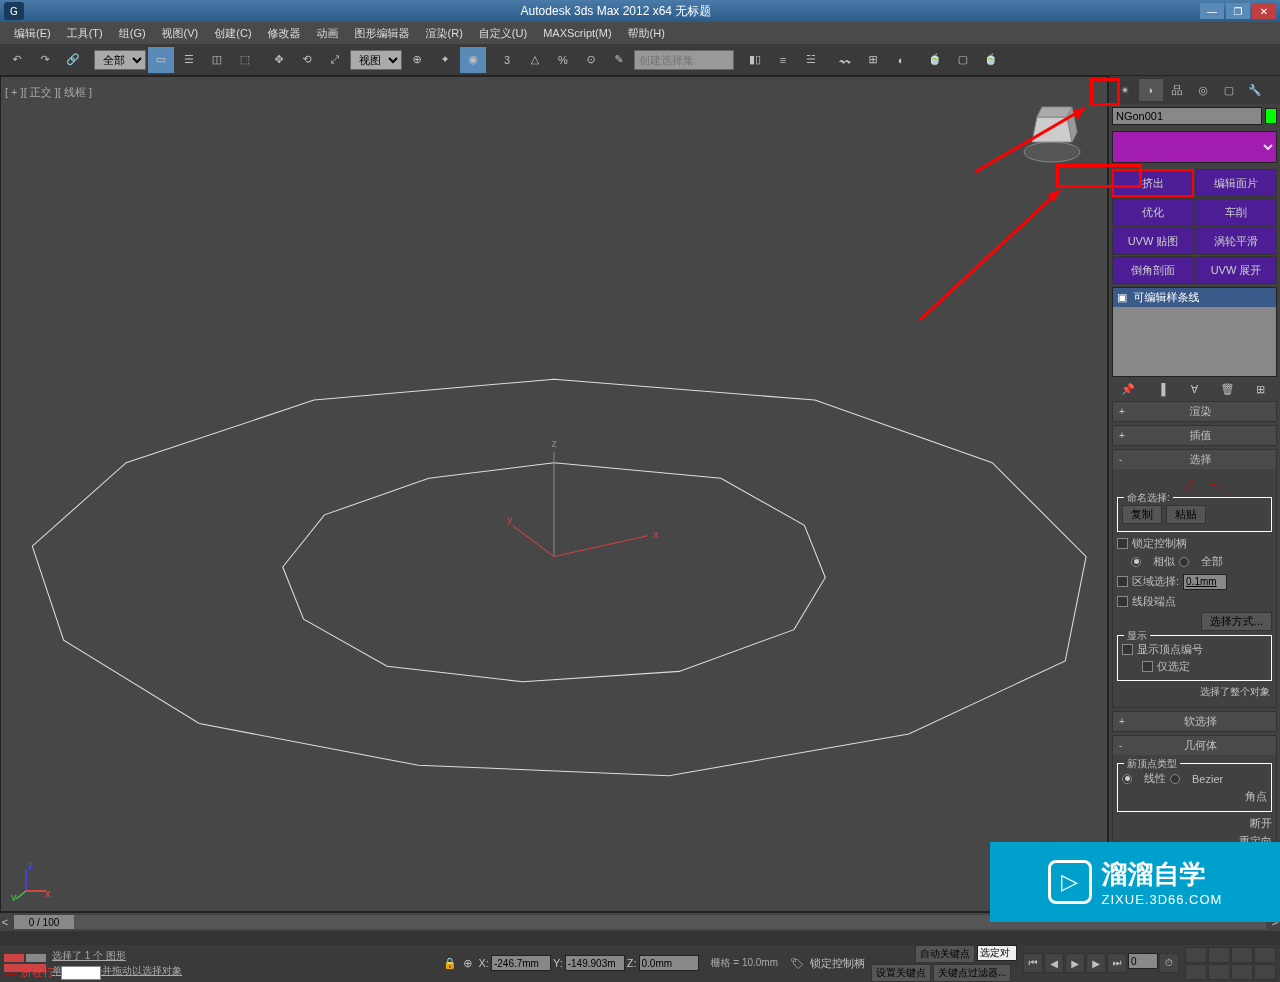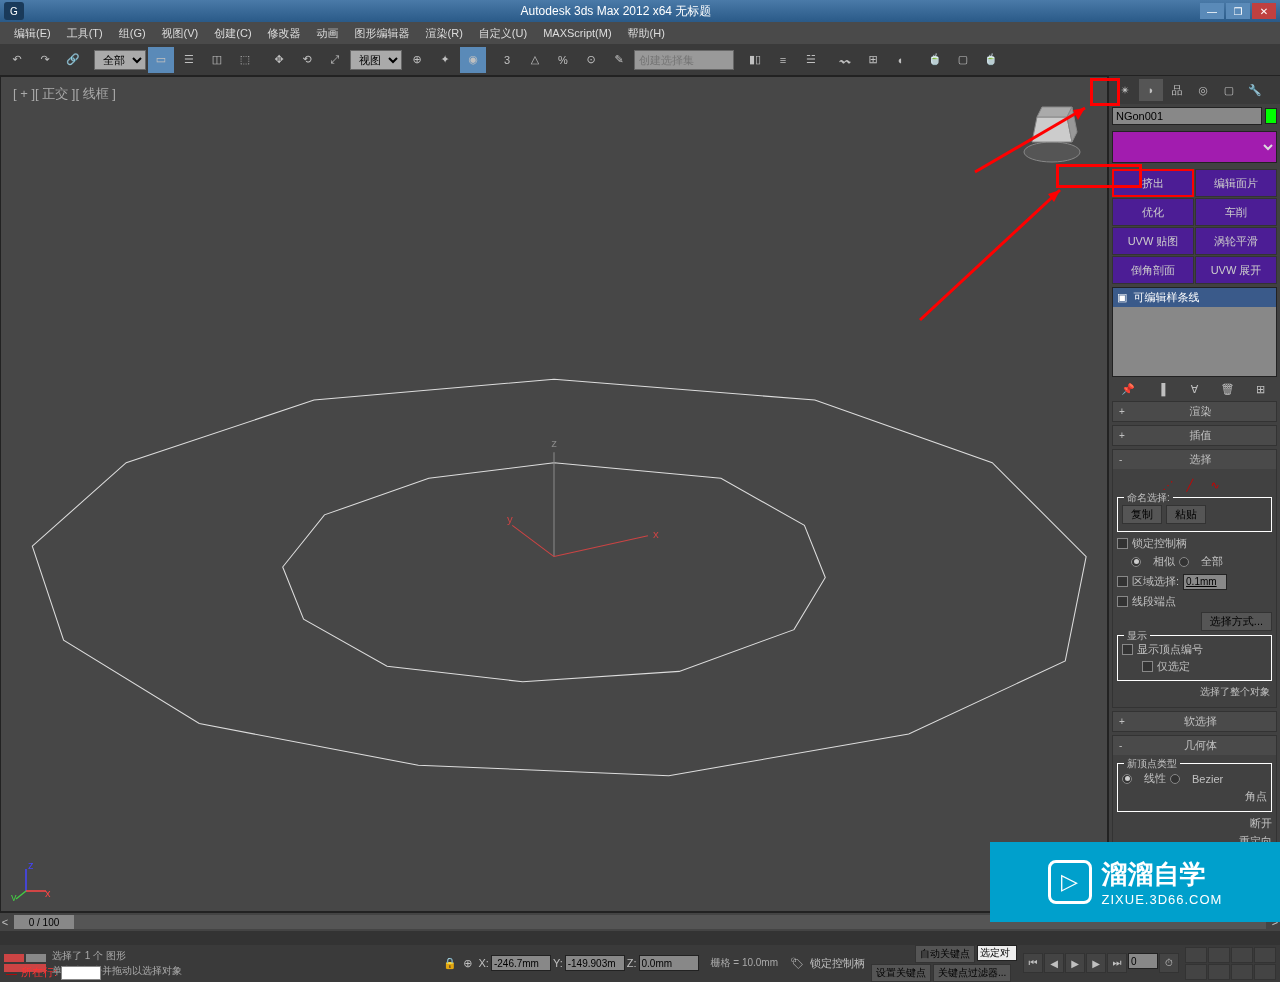--- a/index.html
+++ b/index.html
@@ -21,21 +21,21 @@
 .toolbar { height: 32px; background: #3a3a3a; border-bottom: 1px solid #222; display: flex; align-items: center; padding: 0 4px; gap: 2px; }
 .tool-btn { width: 26px; height: 26px; display: flex; align-items: center; justify-content: center; cursor: pointer; border: 1px solid transparent; }
 .tool-btn.active { background: #5a8ab8; }
 .tool-sep { width: 4px; }
 .tool-select { background: #aaa; color: #000; border: 1px solid #666; height: 20px; padding: 0 4px; }
 .tool-input { background: #999; border: 1px solid #666; height: 20px; padding: 0 4px; width: 100px; }
 
 
 .main { display: flex; height: calc(100% - 22px - 22px - 32px - 70px); }
 .viewport { flex: 1; background: #474747; position: relative; border: 1px solid #222; }
-.viewport-label { position: absolute; top: 8px; left: 12px; color: #aaa; font-size: 13px; }
+.viewport-label { position: absolute; top: 8px; left: 4px; color: #aaa; font-size: 11px; }
 
 
 .ngon-svg { position: absolute; top: 0; left: 0; width: 100%; height: 100%; }
 
 
 .viewcube { position: absolute; top: 20px; right: 20px; width: 70px; height: 70px; }
 
 
 .right-panel { width: 172px; background: #414141; border-left: 1px solid #222; overflow-y: auto; }
 .panel-tabs { height: 28px; display: flex; align-items: center; padding: 0 4px; gap: 2px; background: #3a3a3a; }
@@ -77,21 +77,21 @@
 .timeline-area { height: 70px; background: #3a3a3a; border-top: 1px solid #222; }
 .time-slider { height: 18px; display: flex; align-items: center; background: #444; }
 .time-slider .slider-track { flex: 1; height: 14px; background: #555; position: relative; margin: 0 4px; }
 .time-slider .slider-thumb { position: absolute; left: 0; width: 60px; height: 14px; background: #888; display: flex; align-items: center; justify-content: center; font-size: 10px; color: #000; }
 .time-ruler { height: 14px; background: #333; }
 .status-bar { display: flex; align-items: center; height: 36px; gap: 6px; padding: 0 4px; }
 .status-left { display: flex; flex-direction: column; }
 .status-mini { display: flex; gap: 2px; }
 .status-mini .box { width: 20px; height: 8px; background: #cc4444; }
 .status-prompt { display: flex; flex-direction: column; gap: 1px; flex: 1; }
-.status-prompt span { color: #aaa; font-size: 10px; }
+.status-prompt span { color: #aaa; font-size: 10px; text-decoration: underline; }
 .coord-group { display: flex; gap: 2px; align-items: center; }
 .coord-field { background: #888; border: 1px solid #222; width: 60px; height: 16px; padding: 0 2px; color: #000; font-size: 10px; }
 .grid-info { padding: 0 6px; color: #aaa; font-size: 10px; }
 .status-right { display: flex; flex-direction: column; gap: 1px; }
 .status-btn { background: #555; border: 1px solid #333; padding: 1px 4px; font-size: 10px; }
 .anim-controls { display: flex; gap: 1px; }
 .anim-btn { width: 20px; height: 20px; background: #444; border: 1px solid #333; display: flex; align-items: center; justify-content: center; font-size: 10px; cursor: pointer; }
 .nav-controls { display: grid; grid-template-columns: repeat(4, 22px); gap: 1px; }
 .nav-btn { width: 22px; height: 16px; background: #444; border: 1px solid #333; cursor: pointer; }
 

